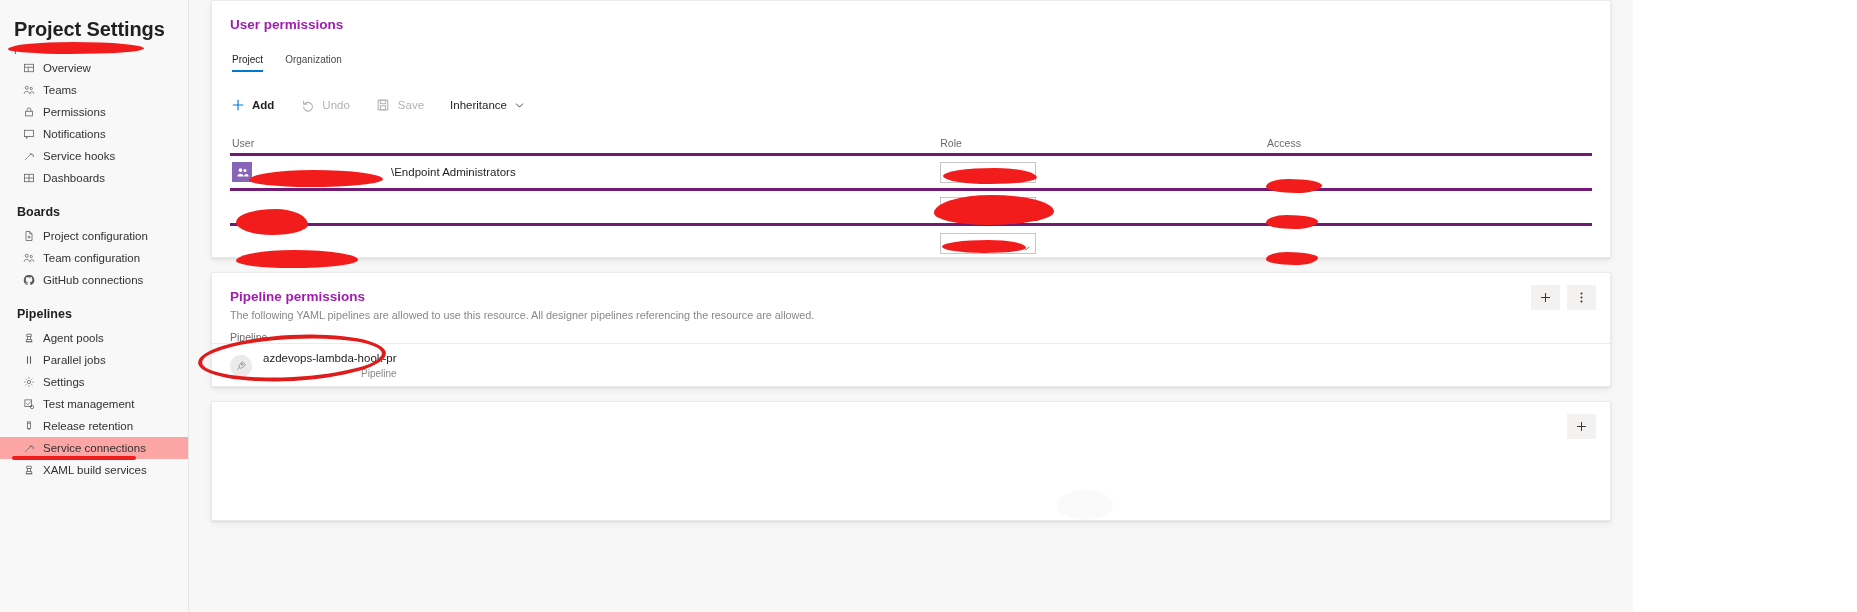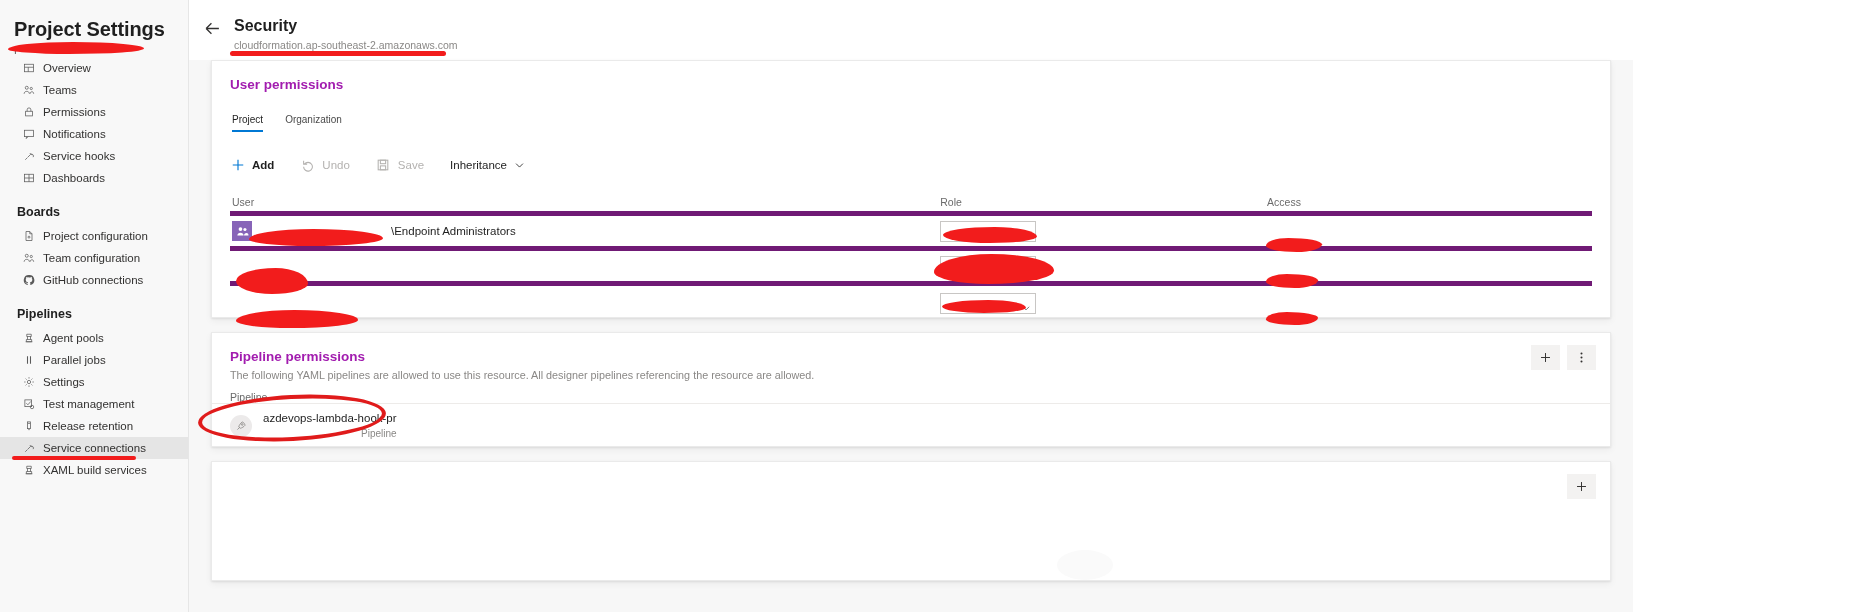--- a/index.html
+++ b/index.html
@@ -32,21 +32,21 @@
   }
   .sb-group {
     font-size: 12.5px; font-weight: 700; color: #1f1f1f;
     padding: 16px 0 6px 17px;
   }
   .sb-item {
     display: flex; align-items: center; gap: 8px;
     height: 22px; padding-left: 22px; font-size: 11.5px; color: #323130;
     cursor: pointer; position: relative;
   }
-  .sb-item.active { background: #e5e5e5; }
+  .sb-item.active { background: #fca5a5; }
   .sb-ico {
     width: 13px; height: 13px; flex: 0 0 13px;
     display: inline-flex; align-items: center; justify-content: center;
     color: #5a5a5a;
   }
   .sb-ico svg { width: 12px; height: 12px; display: block; }
   .sb-lbl { white-space: nowrap; }
 
   
   .main { flex: 1 1 auto; height: 612px; background: #f7f7f7; position: relative; overflow: hidden; }
@@ -86,21 +86,21 @@
   .tbtn { display: flex; align-items: center; gap: 7px; font-size: 11.5px; color: #1f1f1f; cursor: pointer; }
   .tbtn.dis { color: #b4b2b0; cursor: default; }
   .tbtn .ic { width: 15px; height: 15px; display: flex; align-items: center; justify-content: center; }
   .tbtn .ic svg { width: 14px; height: 14px; }
   .tbtn.add .ic { color: #0078d4; }
   .tbtn.add .lbl { font-weight: 600; }
   .tbtn .chev { width: 11px; height: 11px; }
 
   
   .tbl { width: 100%; margin-top: 8px; }
-  .tr { display: flex; align-items: center; border-bottom: 5px solid #701a75; }
+  .tr { display: flex; align-items: center; border-bottom: 3px solid #701a75; }
   .th-row { height: 24px; }
   .th { font-size: 10.5px; color: #6b6b6b; }
   .td-row { height: 35px; position: relative; }
   .c-user { width: 52%; display: flex; align-items: center; gap: 7px; padding-left: 2px; position: relative; }
   .c-role { width: 24%; position: relative; padding-left: 2px; }
   .c-acc  { width: 24%; position: relative; padding-left: 2px; }
   .avatar {
     width: 20px; height: 20px; flex: 0 0 20px; background: #8764b8;
     display: flex; align-items: center; justify-content: center; color: #fff;
   }
@@ -312,36 +312,20 @@
               <path d="M3.5 13h9M6 6v4M10 6v4M4.5 10h7v3h-7z"></path>
             </svg>
           </span>
           <span class="sb-lbl">XAML build services</span>
         </div>
       </div>
   </div>
 
   <div class="main">
 
-    <div class="topbar">
-      <div class="tb-row">
-        <div class="back-btn">
-          <svg viewBox="0 0 16 16" fill="none" stroke="currentColor" stroke-width="1.2">
-            <path d="M14 8H2M2 8l5-5M2 8l5 5"></path>
-          </svg>
-        </div>
-        <div>
-          <div class="tb-title">Security</div>
-          <div class="tb-sub">
-            <span>cloudformation.ap-southeast-2.amazonaws.com</span>
-            <span class="underline" style="left:-4px; top:13px; width:216px; height:5px;"></span>
-          </div>
-        </div>
-      </div>
-    </div>
 
     <div class="card" style="height:258px;">
       <div class="card-pad">
         <div class="card-h">User permissions</div>
 
         <div class="tabs">
           <div class="tab sel">
             <span>Project</span>
           </div>
           <div class="tab">

